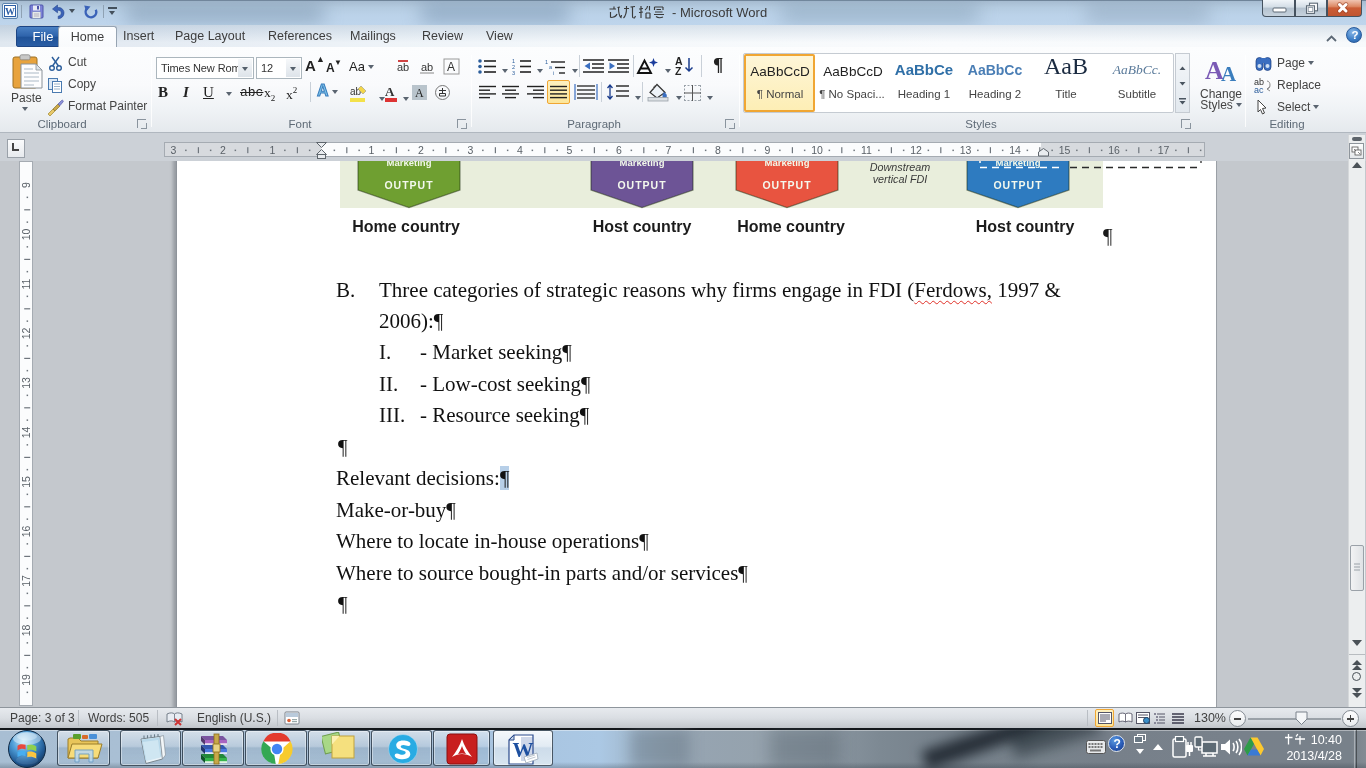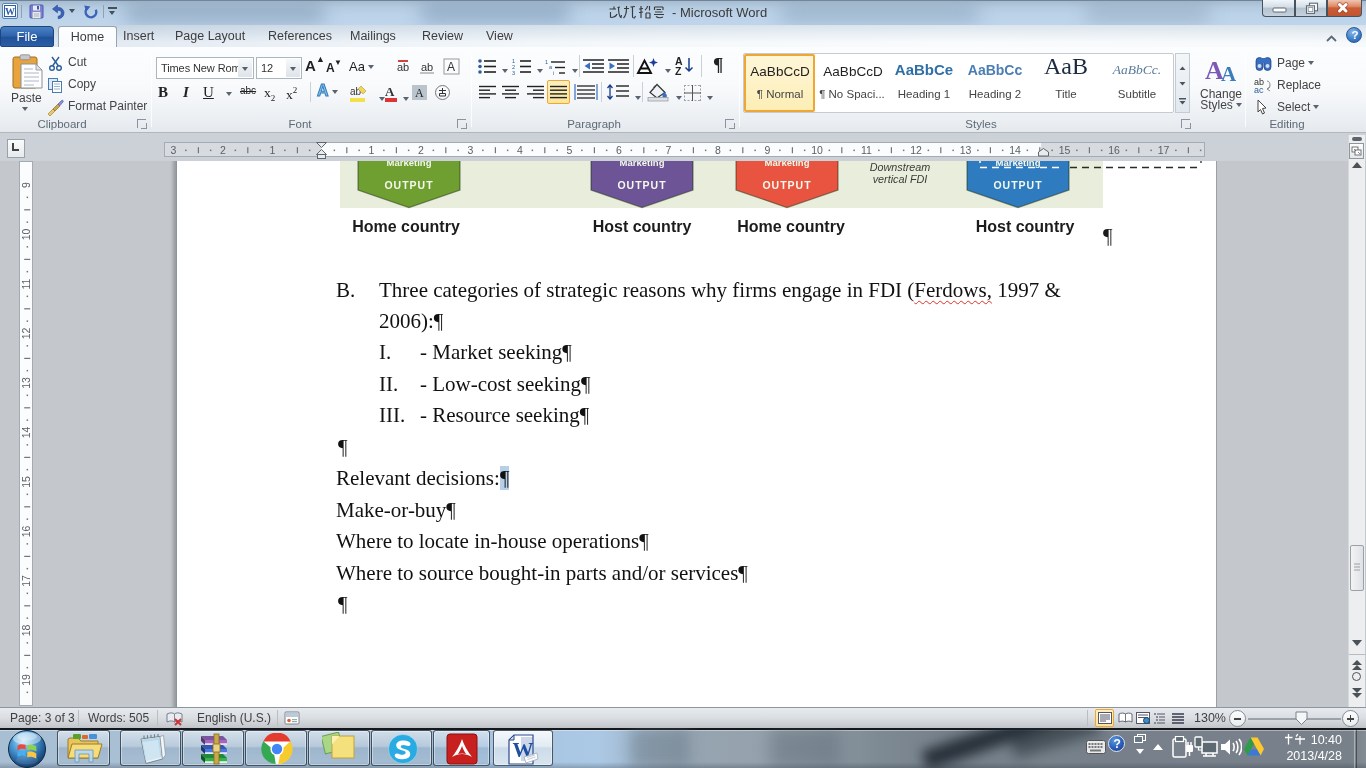--- a/index.html
+++ b/index.html
@@ -5,21 +5,21 @@
 body{font-family:"Liberation Sans",sans-serif;-webkit-font-smoothing:antialiased}
 .ab{position:absolute}
 #root{position:relative;width:1366px;height:768px;background:#c4c8cd;overflow:hidden}
 
 #titlebar{left:0;top:0;width:1366px;height:25px;background:linear-gradient(180deg,#a4b9ce 0%,#b4cbe0 30%,#bbd2e9 60%,#bed5ec 100%);}
 #titlebar:before{content:"";position:absolute;left:0;top:0;width:100%;height:1px;background:#6f8499}
 .blob{position:absolute;filter:blur(9px);border-radius:8px}
 #tabrow{left:0;top:25px;width:1366px;height:22px;background:linear-gradient(90deg,#d0dce8 0,#d9e3ee 180px,#e6eef5 400px,#f0f5f9 650px,#f6f9fc 950px,#f3f7fa 1366px)}
 #tabrow:before{content:"";position:absolute;left:0;top:0;width:100%;height:100%;background:linear-gradient(180deg,rgba(165,185,205,.33),rgba(255,255,255,.35) 80%)}
 .tab{position:absolute;top:1px;height:21px;line-height:21px;font-size:12.5px;color:#3d3d3d;text-align:left}
-#filetab{left:0;top:26px;width:54px;height:21px;background:linear-gradient(180deg,#4a81c4 0%,#2e63ab 48%,#1f5298 54%,#2a5da4 100%);border-radius:4px 4px 2px 2px;border:1px solid #1d4584;color:#fff;font-size:13px;line-height:20px;text-align:center}
+#filetab{left:16px;top:26px;width:54px;height:21px;background:linear-gradient(180deg,#4a81c4 0%,#2e63ab 48%,#1f5298 54%,#2a5da4 100%);border-radius:4px 4px 2px 2px;border:1px solid #1d4584;color:#fff;font-size:13px;line-height:20px;text-align:center}
 #hometab{left:58px;top:26px;width:59px;height:22px;background:linear-gradient(180deg,#fdfeff,#f8fafc);border:1px solid #97a4b2;border-bottom:none;border-radius:3px 3px 0 0;color:#3d3d3d;font-size:12.5px;line-height:21px;text-align:center}
 
 #winbtns{left:1262px;top:0;width:100px;height:18px}
 .wb{position:absolute;top:0;height:17px;border:1px solid #45525f;border-top:none;background:linear-gradient(180deg,#f0f5f9 0%,#d3dde6 45%,#b4c2cf 50%,#c6d2dd 100%)}
 #wb-min{left:0;width:33px;border-radius:0 0 0 4px}
 #wb-max{left:33px;width:32px}
 #wb-close{left:65px;width:35px;border-radius:0 0 4px 0;background:linear-gradient(180deg,#f0c5b2 0%,#dd8a66 40%,#cb5d36 50%,#bf5531 100%)}
 
 #ribbon{left:0;top:47px;width:1366px;height:86px;background:linear-gradient(180deg,#fcfdfe 0%,#f9fafc 45%,#f0f3f6 72%,#e5e9ed 100%);border-bottom:1px solid #b0b7bf}
 .gsep{position:absolute;top:8px;width:1px;height:72px;background:linear-gradient(180deg,#f0f3f6,#d2d7dd 50%,#f0f3f6);border-right:1px solid rgba(255,255,255,.8)}
@@ -181,21 +181,21 @@
           </svg></div>
   <div class="ab" style="left:291px;top:6px;width:18px;height:18px"><svg width="18" height="18">
             <rect x="1" y="1" width="15" height="15" fill="none" stroke="#999"></rect>
             <text x="4" y="13" font-size="12" fill="#333">A</text>
           </svg></div>
 
   <div class="ab" style="left:6px;top:32px;width:14px;font-size:15px;font-weight:bold;color:#222;font-family:'Liberation Serif',serif">B</div>
   <div class="ab" style="left:31px;top:32px;width:10px;font-size:15px;font-style:italic;font-weight:bold;color:#222;font-family:'Liberation Serif',serif">I</div>
   <div class="ab" style="left:51px;top:32px;width:14px;font-size:15px;text-decoration:underline;color:#222;font-family:'Liberation Serif',serif">U</div>
   <div class="ab" style="left:74px;top:40px;width:0;height:0;border-left:3px solid transparent;border-right:3px solid transparent;border-top:4px solid #5a6470"></div>
-  <div class="ab" style="left:88px;top:33px;font-size:10px;color:#222;text-decoration:line-through;font-family:Liberation Sans, sans-serif">abc</div>
+  <div class="ab" style="left:88px;top:33px;font-size:13px;color:#222;text-decoration:line-through;font-family:Liberation Mono, monospace">abc</div>
   <div class="ab" style="left:112px;top:33px;font-size:13.5px;color:#222;font-family:'Liberation Serif',serif">x<sub style="font-size:9px">2</sub></div>
   <div class="ab" style="left:134px;top:33px;font-size:13.5px;color:#222;font-family:'Liberation Serif',serif">x<sup style="font-size:9px">2</sup></div>
   <div class="ab" style="left:158px;top:30px;width:1px;height:20px;background:#c9d0d8"></div>
   <div class="ab caret" style="left:165px;top:30px;font-size:16px;font-weight:bold;color:#7ec3e8;-webkit-text-stroke:1px #3a7dbd">A</div>
   <div class="ab" style="left:198px;top:31px"><svg width="25" height="20">
             <text x="0" y="12" font-size="10" fill="#333">ab</text>
             <path d="M11 3 L16 8 L13 11 L8 6 Z" fill="#f3d64a" stroke="#998" stroke-width=".6"></path>
             <rect x="0" y="15" width="15" height="4" fill="#f3e14a"></rect>
           </svg><span class="caret" style="position:absolute;left:26px;top:6px"></span></div>
   <div class="ab" style="left:231px;top:31px"><svg width="16" height="20">

